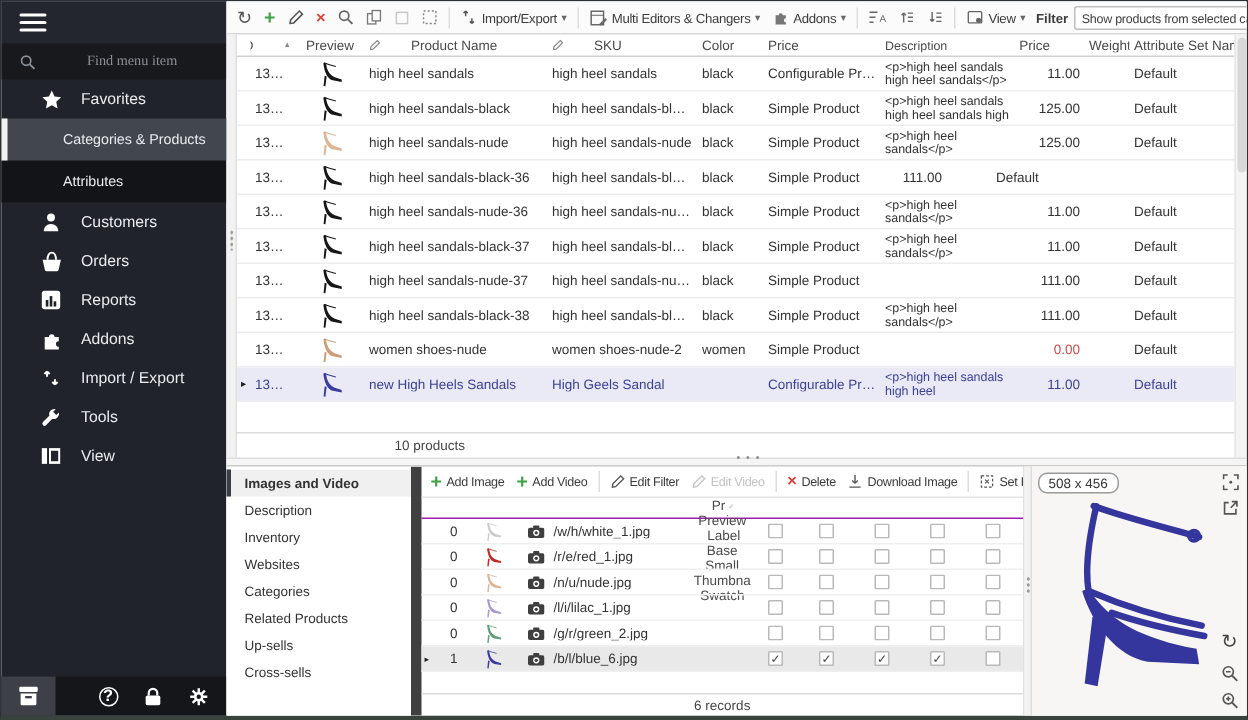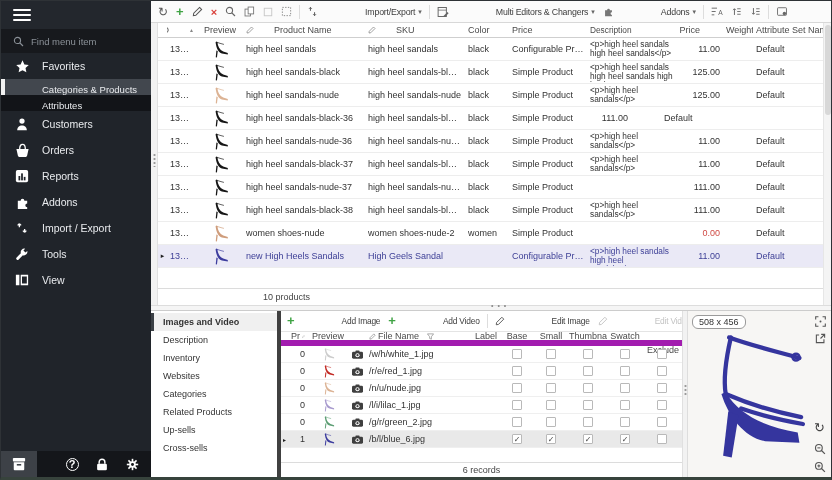--- a/index.html
+++ b/index.html
@@ -8,42 +8,42 @@
   .window{width:832px;height:480px;display:flex;border:1px solid #2e3236;border-bottom:3px solid #37433c;}
   svg{display:block;}
   .ic{flex:none;}
 
   
   .sidebar{width:150px;height:100%;background:#20242a;color:#e9ebee;display:flex;flex-direction:column;flex:none;}
   .side-top{height:28px;display:flex;align-items:center;padding-left:12px;background:#23272d;}
   .hamburger{width:18px;cursor:pointer;}
   .hamburger div{height:2px;background:#fff;margin:3px 0;border-radius:1px;}
   .side-search{height:24px;background:#17191d;display:flex;align-items:center;gap:7px;padding:0 12px;}
-  .side-search input{background:transparent;border:none;outline:none;color:#9aa0a6;font-size:9.5px;font-family:Liberation Sans, sans-serif;width:100px;}
+  .side-search input{background:transparent;border:none;outline:none;color:#9aa0a6;font-size:9.5px;font-family:Liberation Serif, serif;width:100px;margin-left:27px;}
   .side-search input::placeholder{color:#8a9097;}
   .nav{flex:1;}
-  .nav-item{height:26px;display:flex;align-items:center;gap:12px;padding-left:13px;font-size:10.5px;cursor:pointer;}
+  .nav-item{height:26px;display:flex;align-items:center;gap:12px;padding-left:25px;font-size:10.5px;cursor:pointer;}
   .nav-item .glyph{width:16px;height:16px;display:flex;align-items:center;justify-content:center;color:#fff;}
   .subgroup{background:#121418;}
-  .sub-item{height:16px;display:flex;align-items:flex-end;padding-left:41px;font-size:9.5px;cursor:pointer;position:relative;}
+  .sub-item{height:28px;display:flex;align-items:center;padding-left:41px;font-size:9.5px;cursor:pointer;position:relative;}
   .sub-item[data-state="selected"]{background:#42474e;}
   .sub-item[data-state="selected"]::before{content:"";position:absolute;left:0;top:0;bottom:0;width:4px;background:#f2f2f2;}
   .side-footer{height:26px;background:#14161a;display:flex;align-items:center;}
   .foot-btn{width:30px;height:26px;display:flex;align-items:center;justify-content:center;color:#fff;cursor:pointer;}
   .foot-btn.active{width:36px;background:#3d4147;}
   .foot-spacer{flex:1;}
   .q-glyph{font-size:11px;font-weight:bold;border:1.3px solid #fff;border-radius:50%;width:13px;height:13px;display:flex;align-items:center;justify-content:center;}
 
   
   .main{flex:1;display:flex;flex-direction:column;background:#fff;min-width:0;}
 
   
   .toolbar{height:22px;background:#fbfbfb;border-bottom:1px solid #d8d8d8;display:flex;align-items:center;padding:0 4px;gap:2px;white-space:nowrap;overflow:hidden;font-size:8.8px;color:#3c3c3c;}
   .tbtn{display:flex;align-items:center;gap:3px;padding:2px 3px;border-radius:2px;cursor:pointer;flex:none;}
-  .tbtn .lbl{letter-spacing:-0.2px;margin-left:44px;}
+  .tbtn .lbl{letter-spacing:-0.2px;}
   .tsep{width:1px;height:14px;background:#ddd;margin:0 2px;flex:none;}
   .chev{font-size:7px;color:#666;}
   .green{color:#3fa344;font-weight:bold;font-size:13px;line-height:10px;}
   .red{color:#d9413c;font-weight:bold;font-size:11px;line-height:10px;}
   .dis{color:#c3c3c3;}
   .refresh{font-size:12px;color:#555;line-height:10px;}
   .filter-select{display:flex;align-items:center;gap:4px;border:1px solid #bdbdbd;border-radius:2px;background:#fff;height:16px;padding:0 4px;cursor:pointer;flex:none;font-size:8.3px;letter-spacing:-0.15px;}
 
   
   .grid{flex:1;display:flex;flex-direction:column;min-height:0;position:relative;}
@@ -73,30 +73,30 @@
   .grid-filler{flex:1;border-bottom:none;}
   .grid-status{height:17px;border-top:1px solid #dcdcdc;display:flex;align-items:center;padding-left:105px;color:#444;background:#fff;flex:none;}
   .scrolltrack{width:8px;background:#f4f4f4;border-left:1px solid #e6e6e6;flex:none;}
   .scrollthumb{width:6px;height:90px;background:#d8d8d8;border-radius:3px;margin:2px auto;}
 
   .hsplit{height:6px;background:#f5f5f5;border-top:1px solid #ddd;border-bottom:1px solid #ccc;position:relative;cursor:row-resize;flex:none;}
   .hsplit::after{content:"• • •";position:absolute;left:50%;top:-4px;color:#8a8a8a;font-size:7px;letter-spacing:1px;}
 
   
   .bottom{height:166px;display:flex;flex:none;min-width:0;}
-  .tabs{width:130px;border-right:4px solid #404040;background:#fff;padding-top:2px;flex:none;}
+  .tabs{width:130px;border-right:7px solid #404040;background:#fff;padding-top:2px;flex:none;}
   .tab{height:18px;display:flex;align-items:center;padding-left:12px;font-size:9px;color:#333;cursor:pointer;position:relative;}
   .tab[data-state="selected"]{background:#f0f0f0;font-weight:bold;}
   .tab[data-state="selected"]::before{content:"";position:absolute;left:0;top:0;bottom:0;width:3px;background:#3a3f45;}
 
   .images-panel{flex:1;display:flex;flex-direction:column;min-width:0;border-right:1px solid #e0e0e0;}
   .img-toolbar{height:21px;display:flex;align-items:center;gap:2px;padding:0 3px;border-bottom:1px solid #e4e4e4;font-size:8.4px;white-space:nowrap;overflow:hidden;color:#3c3c3c;}
   .img-grid{flex:1;display:flex;flex-direction:column;min-height:0;}
   .i-row{display:flex;align-items:center;height:17px;border-bottom:1px solid #efefef;cursor:pointer;}
-  .i-head{height:14px;border-bottom:6px solid #a21caf;color:#4a4a4a;cursor:default;}
+  .i-head{height:14px;border-bottom:1px solid #a21caf;color:#4a4a4a;cursor:default;flex-direction:column;}
   .i-head .cell{display:flex;align-items:center;gap:2px;}
   .i-mark{width:7px;padding:0;font-size:6px;text-align:center;flex:none;color:#222;}
   .i-pos{width:20px;text-align:right;justify-content:flex-end;flex:none;}
   .i-prev{width:40px;display:flex;justify-content:center;flex:none;}
   .i-cam{width:18px;display:flex;justify-content:center;flex:none;color:#3f3f3f;}
   .i-file{flex:1;min-width:60px;}
   .i-label{width:30px;flex:none;}
   .i-chk{width:34px;flex:none;display:flex;justify-content:center;}
   .i-chk.w40{width:40px;}
   .i-row[data-state="selected"]{background:#e9e9e9;}
@@ -666,21 +666,21 @@
             </span>
           <span class="tbtn">
               <span class="green">+</span>
               <span class="lbl">Add Video</span>
             </span>
           <span class="tsep"></span>
           <span class="tbtn">
             <svg class="ic" width="10" height="10" viewBox="0 0 16 16">
                 <path d="M11 2l3 3-8.5 8.5L2 14l.5-3.5z" fill="none" stroke="#555" stroke-width="1.5"></path>
               </svg>
-            <span class="lbl">Edit Image</span>
+            <span class="lbl">Edit Filter</span>
             </span>
           <span class="tbtn dis">
             <svg class="ic" width="10" height="10" viewBox="0 0 16 16">
                 <path d="M11 2l3 3-8.5 8.5L2 14l.5-3.5z" fill="none" stroke="#c3c3c3" stroke-width="1.5"></path>
               </svg>
             <span class="lbl">Edit Video</span>
             </span>
           <span class="tsep"></span>
           <span class="tbtn">
               <span class="red">×</span>

